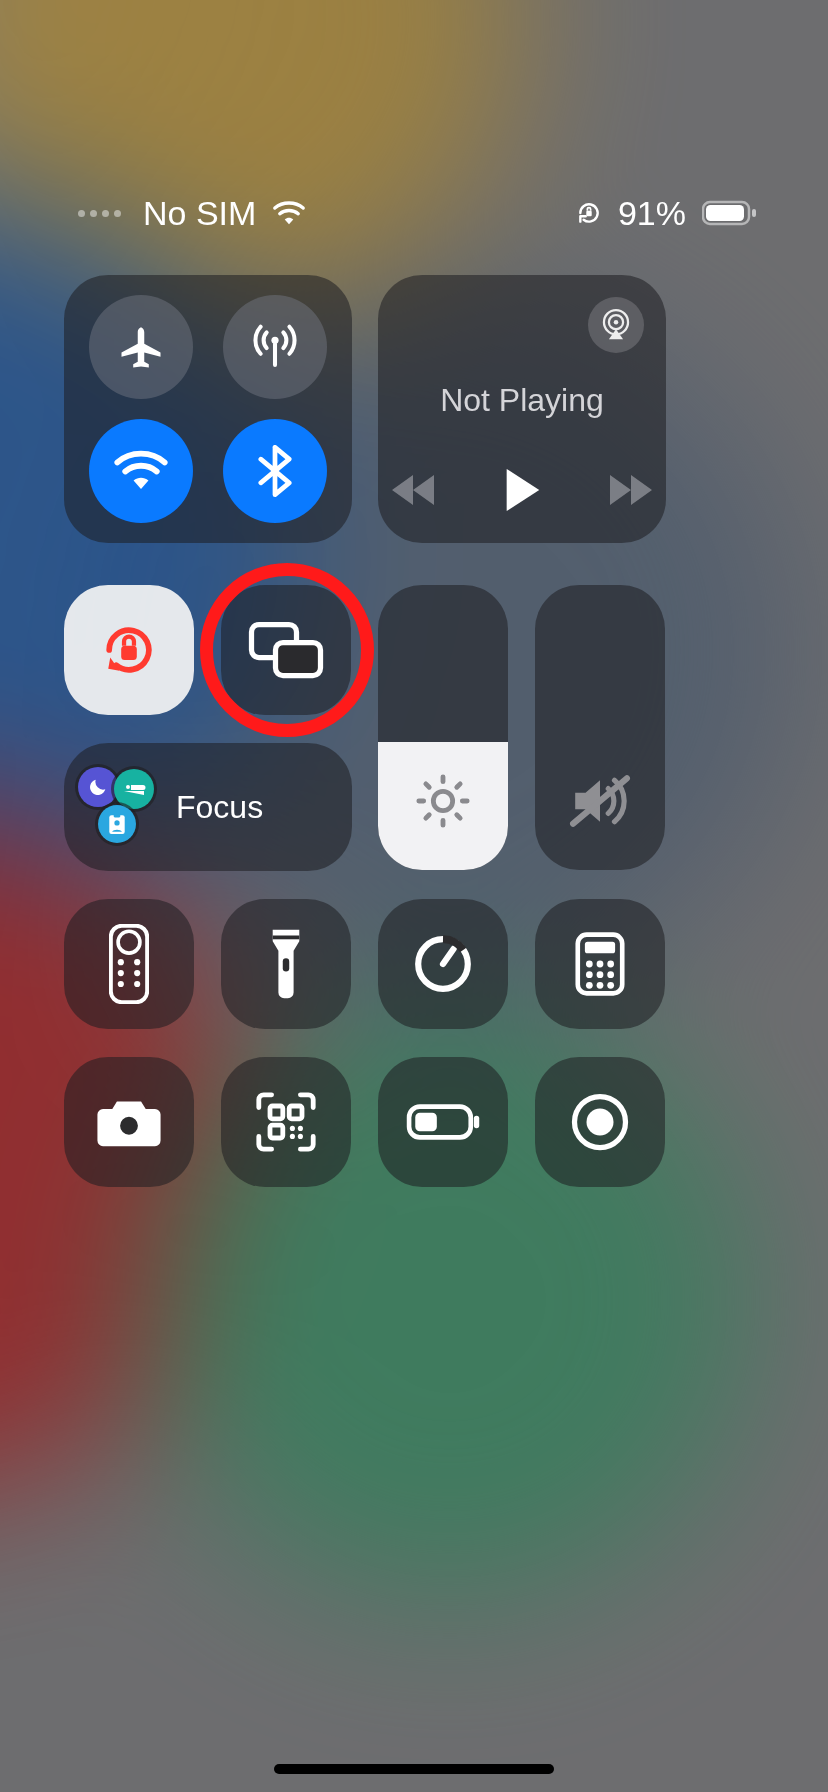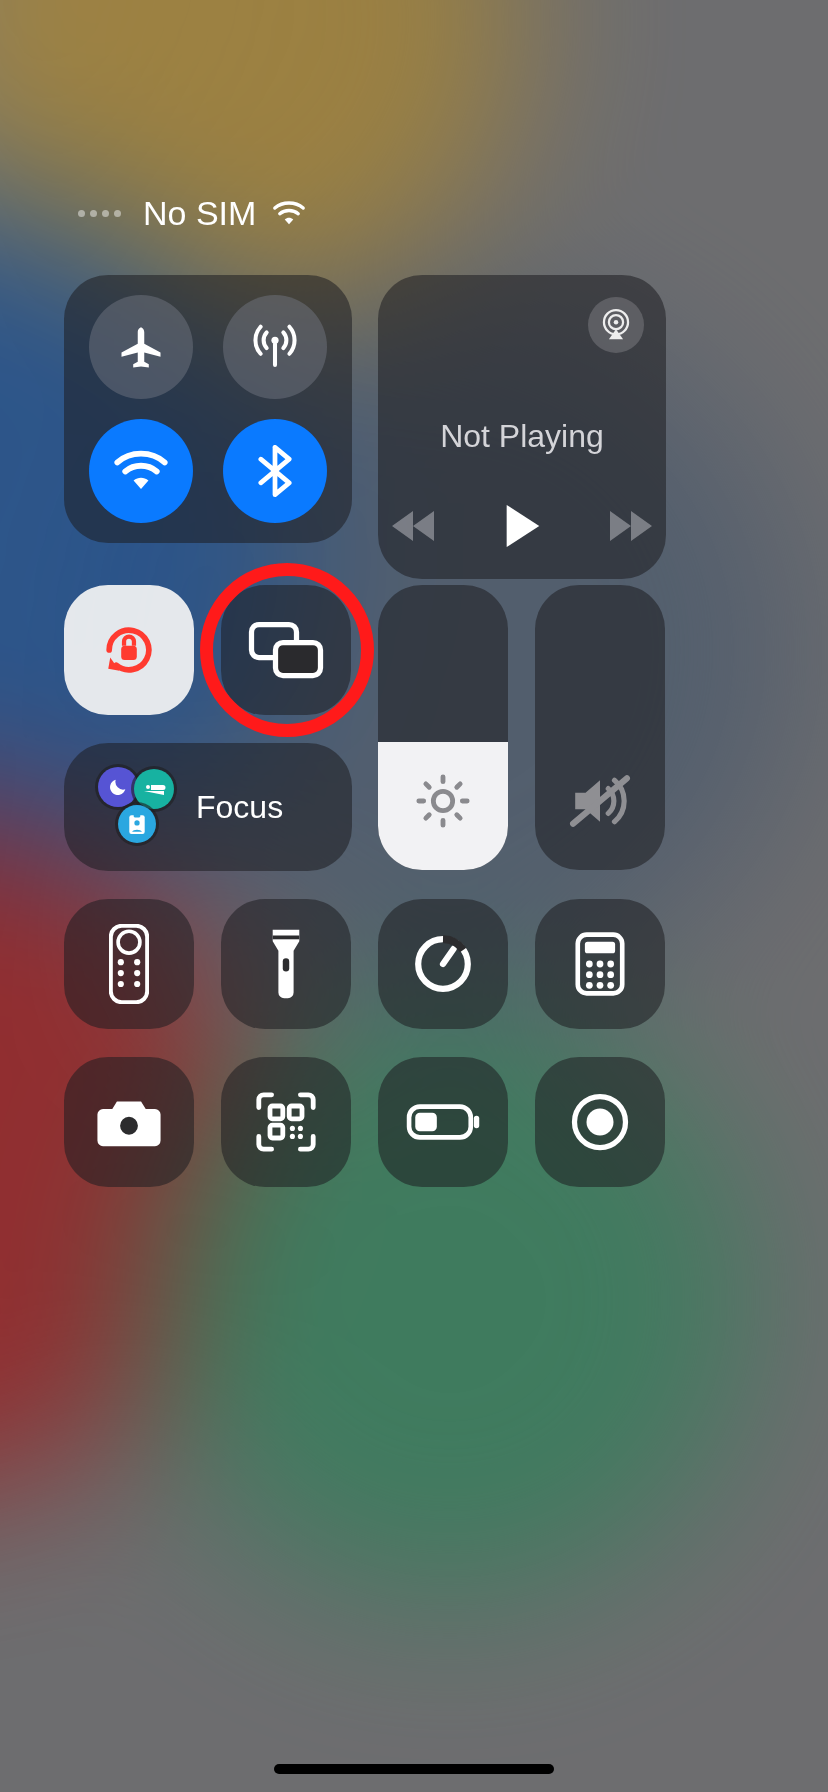--- a/index.html
+++ b/index.html
@@ -80,21 +80,21 @@
   .conn-btn {
     width: 104px; height: 104px; border-radius: 50%;
     display: flex; align-items: center; justify-content: center;
   }
   .conn-off { background: rgba(120,125,135,0.45); }
   .conn-on  { background: #0a7aff; }
 
   
   .media {
     left: 314px; top: 0;
-    width: 288px; height: 304px;
+    width: 288px; height: 268px;
     display: flex; flex-direction: column;
     align-items: center; justify-content: flex-end;
     padding-bottom: 30px;
     color: #c9c9cd;
   }
   .airplay-badge {
     position: absolute; right: 22px; top: 22px;
     width: 56px; height: 56px; border-radius: 50%;
     background: rgba(120,120,125,0.55);
     display: flex; align-items: center; justify-content: center;
@@ -140,21 +140,21 @@
   }
   .slider-icon { position: absolute; z-index: 2; }
   .volume { left: 471px; top: 310px; }
 
   
   .focus {
     left: 0; top: 468px;
     width: 288px; height: 128px;
     display: flex; align-items: center;
     gap: 20px;
-    padding-left: 32px;
+    padding-left: 12px;
     color: #fff;
     font-size: 32px;
     font-weight: 500;
   }
   .focus-icons {
     position: relative; width: 80px; height: 80px;
     flex-shrink: 0;
   }
   .fi { position: absolute; border-radius: 50%; display:flex; align-items:center; justify-content:center; box-shadow: 0 0 0 3px rgba(30,30,32,0.6);}
   .fi1 { width: 40px; height: 40px; left: 2px; top: 0; background: #5654d4; }
@@ -208,20 +208,38 @@
           <span></span>
           <span></span>
           <span></span>
       </div>
       <span>No SIM</span>
       <span>
         <svg width="34" height="26" viewBox="0 0 24 18" fill="none">
           <path d="M12 17 L9 13.5 C10.8 12 13.2 12 15 13.5 Z" fill="#fff"></path>
           <path d="M5.5 9.5 C9 6.5 15 6.5 18.5 9.5" stroke="#fff" stroke-width="2.4" stroke-linecap="round" fill="none"></path>
           <path d="M2 5.5 C7.5 0.8 16.5 0.8 22 5.5" stroke="#fff" stroke-width="2.4" stroke-linecap="round" fill="none"></path>
+        </svg>
+      </span>
+    </div>
+    <div class="status-right">
+      <span>
+        <svg width="26" height="26" viewBox="0 0 24 24" fill="none">
+          <path d="M4 12a8 8 0 1 1 3 6.2" stroke="#fff" stroke-width="2.2" fill="none" stroke-linecap="round"></path>
+          <path d="M4 20 L4 15 L9 15" stroke="#fff" stroke-width="2.2" fill="none" stroke-linecap="round" stroke-linejoin="round"></path>
+          <rect x="9.5" y="10" width="5" height="5" rx="1" fill="#fff"></rect>
+          <path d="M10.5 10 v-1.5 a1.5 1.5 0 0 1 3 0 V10" stroke="#fff" stroke-width="1.6" fill="none"></path>
+        </svg>
+      </span>
+      <span>91%</span>
+      <span>
+        <svg width="56" height="26" viewBox="0 0 56 26">
+          <rect x="1" y="2" width="46" height="22" rx="7" fill="none" stroke="#fff" stroke-opacity="0.5" stroke-width="2.5"></rect>
+          <rect x="4" y="5" width="38" height="16" rx="4.5" fill="#fff"></rect>
+          <rect x="50" y="9" width="4" height="8" rx="2" fill="#fff" fill-opacity="0.6"></rect>
         </svg>
       </span>
     </div>
   </div>
 
   <div class="cc">
 
     <div class="tile connectivity">
       <div class="conn-btn conn-off">
         <svg width="52" height="52" viewBox="0 0 24 24" fill="#fff">

